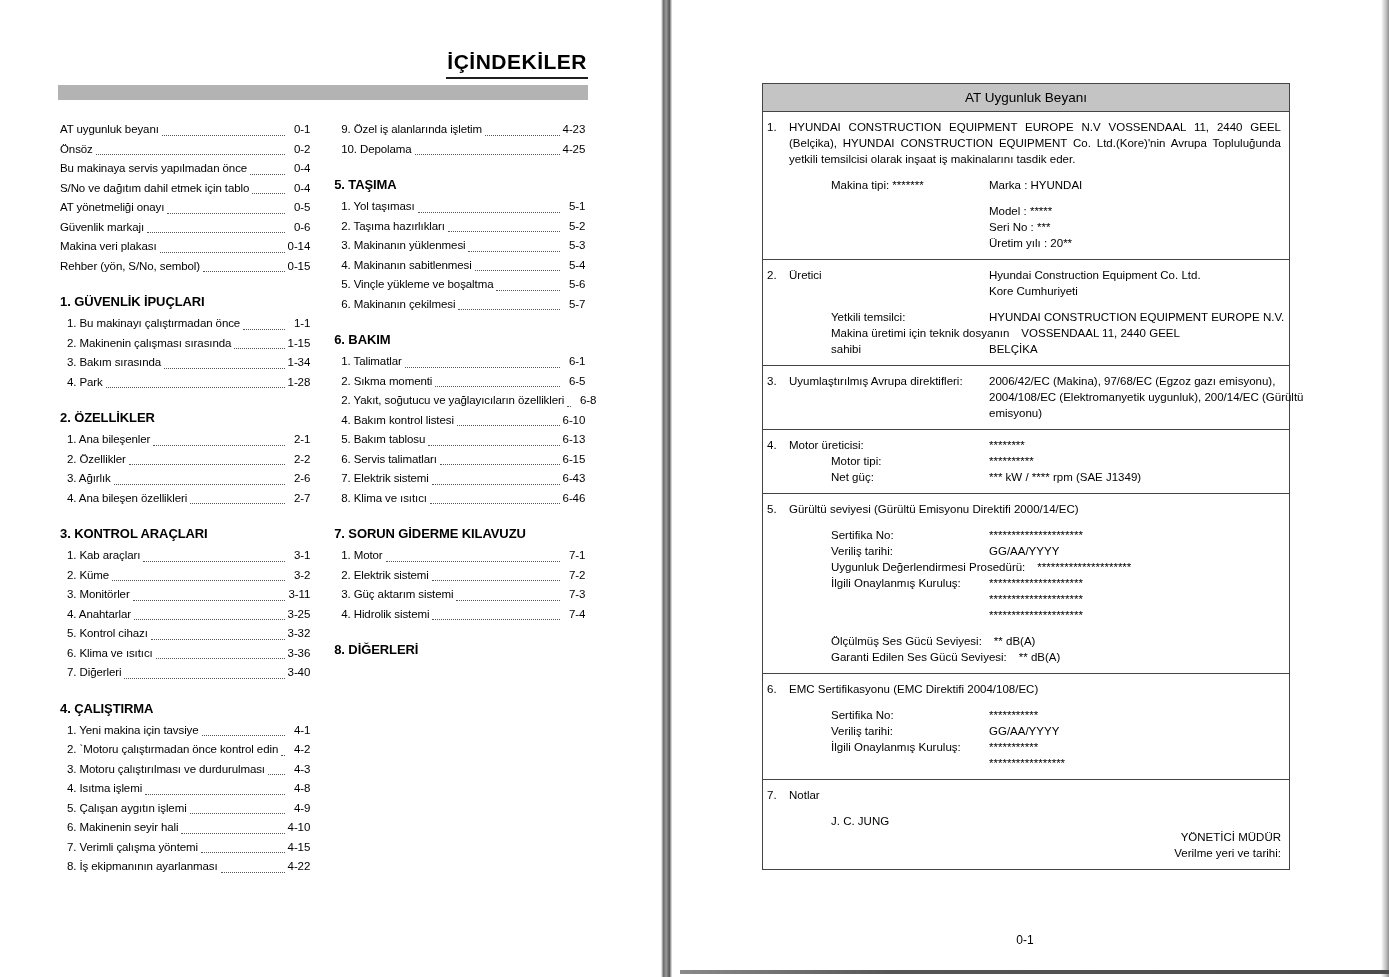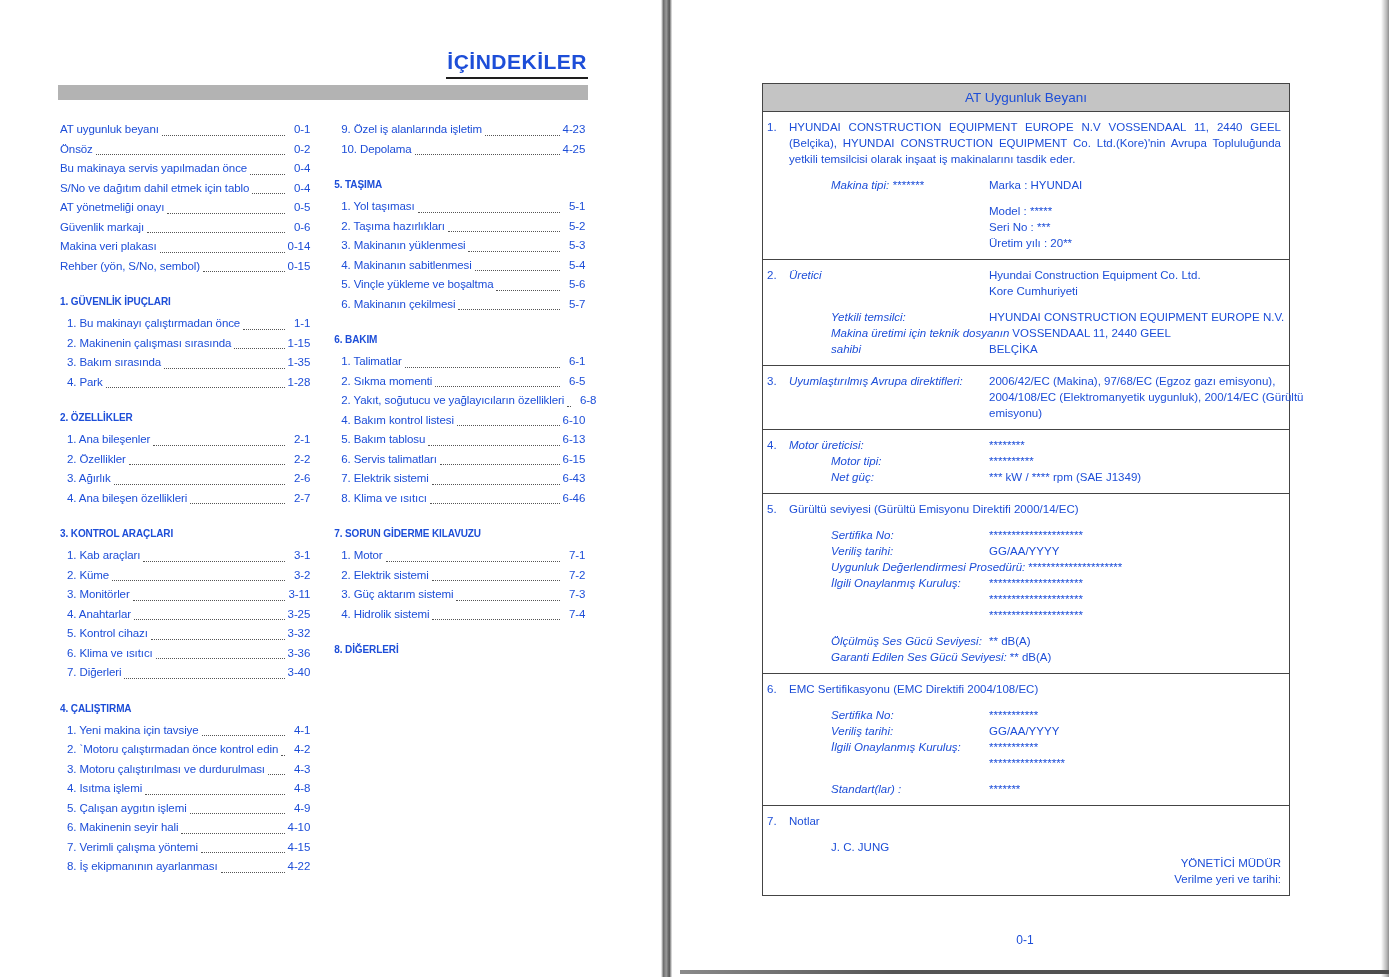--- a/index.html
+++ b/index.html
@@ -3,21 +3,21 @@
 <meta charset="utf-8">
 <style>
   * { box-sizing: border-box; }
   html, body { margin: 0; padding: 0; background: #ffffff; }
   .screen {
     position: relative;
     width: 1389px;
     height: 977px;
     background: #ffffff;
     font-family: "Liberation Sans", sans-serif;
-    color: #1d4ed8;
+    color: #000000;
     overflow: hidden;
   }
 
   
   .page-divider {
     position: absolute; left: 661px; top: 0; width: 11px; height: 977px;
     background: linear-gradient(90deg, #ffffff 0%, #6f6f6f 22%, #9a9a9a 48%, #565656 76%, #f2f2f2 100%);
   }
   .scan-edge-right {
     position: absolute; right: 0; top: 0; width: 8px; height: 977px;
@@ -40,41 +40,41 @@
 
   .toc { position: absolute; top: 120px; left: 60px; width: 522px; display: flex; }
   .toc-col { width: 251px; }
   .toc-col + .toc-col { margin-left: 24px; }
 
   .toc-entry { display: flex; align-items: flex-end; font-size: 11.5px; line-height: 19.5px; letter-spacing: -0.1px; }
   .toc-text { white-space: nowrap; }
   .toc-leader { flex: 1 1 auto; min-width: 4px; border-bottom: 1px dotted #555; margin: 0 3px 4px 3px; }
   .toc-page { white-space: nowrap; min-width: 22px; text-align: right; }
 
-  .toc-sec-header { font-weight: bold; font-size: 10px; line-height: 19px; margin: 16px 0 3px 0; letter-spacing: -0.1px; }
+  .toc-sec-header { font-weight: bold; font-size: 13px; line-height: 19px; margin: 16px 0 3px 0; letter-spacing: -0.1px; }
   .toc-sec-items { padding-left: 7px; }
   .toc-col:nth-child(2) .toc-lead { padding-left: 7px; }
 
   
   .page-right { position: absolute; left: 672px; top: 0; width: 717px; height: 977px; }
   .decl-box { position: absolute; left: 90px; top: 83px; width: 528px; border: 1px solid #444; background: #fff; }
   .decl-header {
     background: #c4c4c4; border-bottom: 1px solid #444;
     text-align: center; font-size: 13.5px; line-height: 15px; padding: 6px 0;
   }
   .decl-sec { display: flex; border-top: 1px solid #444; padding: 7px 8px 8px 4px; font-size: 11.5px; }
   .decl-sec:first-of-type { border-top: none; }
   .sec-num { flex: 0 0 22px; line-height: 16px; }
   .sec-body { flex: 1 1 auto; min-width: 0; }
 
   .drow { line-height: 16px; }
   .drow.gap { margin-top: 10px; }
   .drow.para { text-align: justify; }
   .drow.pair { display: flex; }
-  .lbl { flex: 0 0 auto; min-width: 200px; white-space: nowrap; padding-right: 3px; font-style: italic; }
+  .lbl { flex: 0 0 auto; min-width: 200px; white-space: nowrap; padding-right: 12px; }
   .val { white-space: nowrap; }
   .pair.ind1 .lbl, .full.ind1 { padding-left: 42px; }
   .pair.ind2 .lbl, .full.ind2 { padding-left: 50px; text-align: right; }
 
   .page-number { position: absolute; left: 0; bottom: 30px; width: 706px; text-align: center; font-size: 12px; }
 </style>
 </head>
 <body>
 
 <div class="screen">
@@ -136,21 +136,21 @@
               <span class="toc-page">1-1</span>
             </div>
             <div class="toc-entry">
               <span class="toc-text">2. Makinenin çalışması sırasında</span>
               <span class="toc-leader"></span>
               <span class="toc-page">1-15</span>
             </div>
             <div class="toc-entry">
               <span class="toc-text">3. Bakım sırasında</span>
               <span class="toc-leader"></span>
-              <span class="toc-page">1-35</span>
+              <span class="toc-page">1-34</span>
             </div>
             <div class="toc-entry">
               <span class="toc-text">4. Park</span>
               <span class="toc-leader"></span>
               <span class="toc-page">1-28</span>
             </div>
           </div>
           <div class="toc-sec-header">2. ÖZELLİKLER</div>
           <div class="toc-sec-items">
             <div class="toc-entry">
@@ -511,24 +511,20 @@
                 <span class="val">GG/AA/YYYY</span>
               </div>
               <div class="drow pair ind1">
                 <span class="lbl">İlgili Onaylanmış Kuruluş:</span>
                 <span class="val">***********</span>
               </div>
               <div class="drow pair">
                 <span class="lbl"></span>
                 <span class="val">*****************</span>
               </div>
-              <div class="drow pair ind1 gap">
-                <span class="lbl">Standart(lar) :</span>
-                <span class="val">*******</span>
-              </div>
             </div>
           </div>
           <div class="decl-sec">
             <div class="sec-num">7.</div>
             <div class="sec-body">
               <div class="drow full">Notlar</div>
               <div class="drow full ind1 gap">J. C. JUNG</div>
               <div class="drow full ind2">YÖNETİCİ MÜDÜR</div>
               <div class="drow full ind2">Verilme yeri ve tarihi:</div>
             </div>

